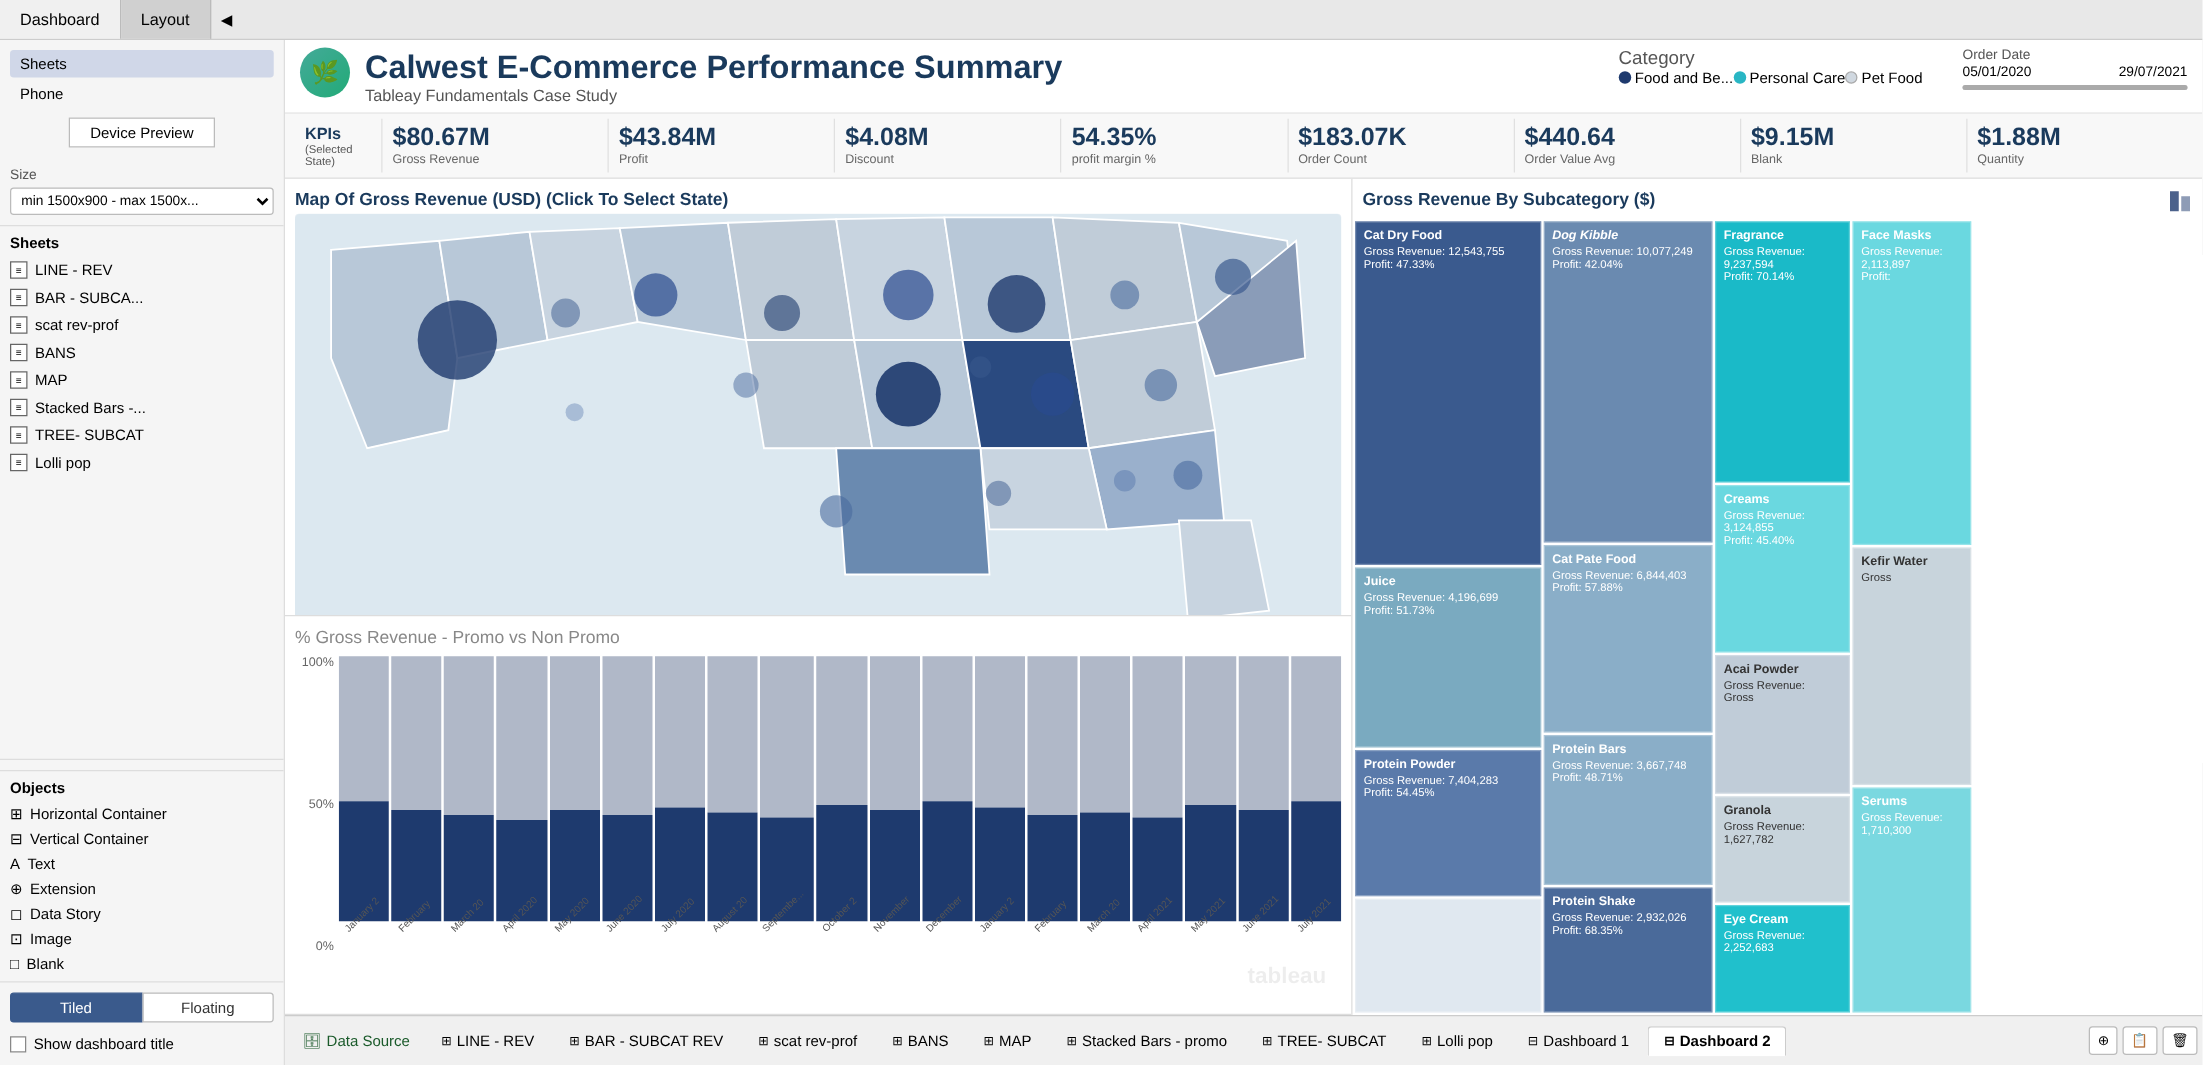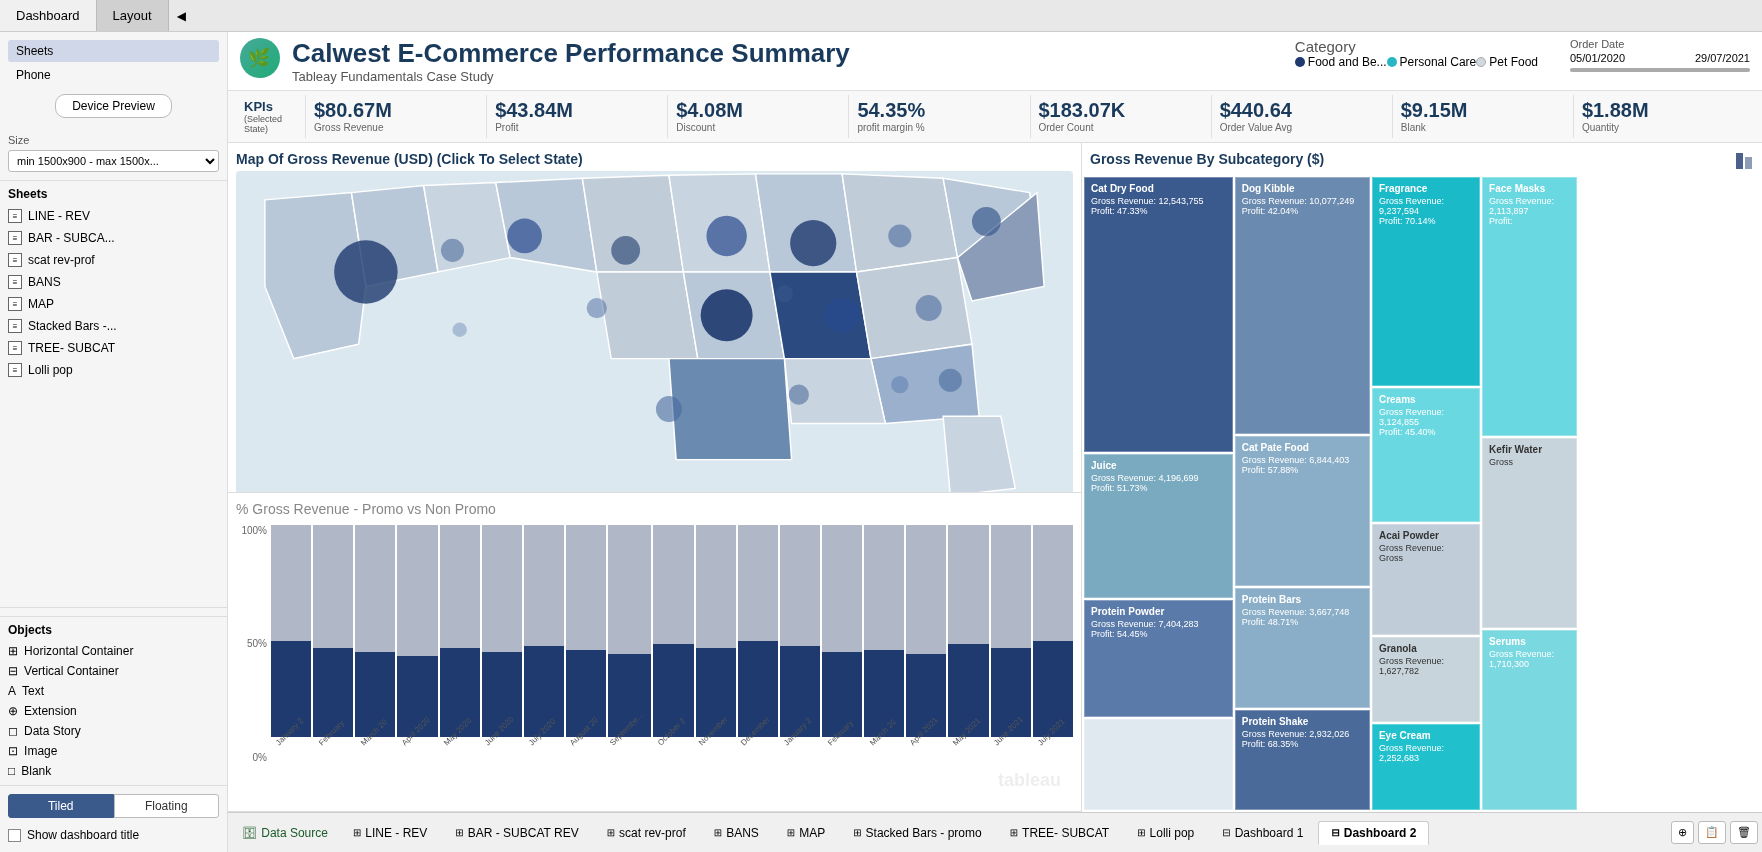--- a/index.html
+++ b/index.html
@@ -13,21 +13,21 @@
     .top-bar-arrow { padding: 4px 8px; cursor: pointer; }
 
     .main { display: flex; flex: 1; overflow: hidden; }
 
     
     .sidebar { width: 228px; background: #f5f5f5; border-right: 1px solid #ddd; display: flex; flex-direction: column; overflow: hidden; flex-shrink: 0; }
     .sidebar-layout { padding: 8px; }
     .layout-options { display: flex; flex-direction: column; gap: 2px; margin-bottom: 8px; }
     .layout-item { padding: 4px 8px; cursor: pointer; border-radius: 3px; font-size: 12px; }
     .layout-item.active { background: #d0d7e8; }
-    .device-preview-btn { display: block; margin: 4px auto; padding: 4px 16px; background: #fff; border: 1px solid #bbb; border-radius: 10px; cursor: pointer; font-size: 12px; }
+    .device-preview-btn { display: block; margin: 4px auto; padding: 4px 16px; background: #fff; border: 1px solid #bbb; border-radius: 0; cursor: pointer; font-size: 12px; }
     .size-section { padding: 4px 8px; }
     .size-label { font-size: 11px; color: #555; margin-bottom: 4px; }
     .size-dropdown { width: 100%; padding: 3px 4px; border: 1px solid #bbb; border-radius: 3px; background: #fff; font-size: 11px; }
     .sidebar-section-title { font-size: 12px; font-weight: bold; padding: 6px 8px 4px; border-top: 1px solid #ddd; margin-top: 4px; }
     .sheets-list { overflow-y: auto; flex: 1; }
     .sheet-item { display: flex; align-items: center; gap: 6px; padding: 4px 8px; cursor: pointer; font-size: 12px; }
     .sheet-icon { width: 14px; height: 14px; display: inline-block; border: 1px solid #666; background: #fff; font-size: 8px; flex-shrink: 0; display: flex; align-items: center; justify-content: center; }
     .objects-section { border-top: 1px solid #ddd; padding: 4px 0; }
     .object-item { display: flex; align-items: center; gap: 6px; padding: 3px 8px; cursor: pointer; font-size: 12px; }
     .sidebar-bottom { border-top: 1px solid #ddd; padding: 8px; }
@@ -507,21 +507,21 @@
                 </div>
                 <div style="flex: 20 1 0%; background: rgb(90, 122, 170); color: rgb(255, 255, 255); padding: 5px 6px; overflow: hidden; cursor: pointer; font-size: 10px; border: 1px solid rgba(255, 255, 255, 0.3);">
                   <div style="font-weight: bold; font-size: 10px; margin-bottom: 2px;">Protein Powder</div>
                   <div style="font-size: 9px;">Gross Revenue: 7,404,283</div>
                   <div style="font-size: 9px;">Profit: 54.45%</div>
                 </div>
                 <div style="flex: 15 1 0%; background: rgb(224, 232, 240); color: rgb(51, 51, 51); padding: 5px 6px; overflow: hidden; cursor: pointer; font-size: 10px; border: 1px solid rgba(255, 255, 255, 0.3);"></div>
               </div>
               <div style="width: 20%; display: flex; flex-direction: column; gap: 2px;">
                 <div style="flex: 50 1 0%; background: rgb(106, 138, 176); color: rgb(255, 255, 255); padding: 5px 6px; overflow: hidden; cursor: pointer; font-size: 10px; border: 1px solid rgba(255, 255, 255, 0.3);">
-                  <div style="font-weight: bold; font-size: 10px; margin-bottom: 2px;">Dog Kibble</div>
+                  <div style="font-weight: bold; font-size: 10px; margin-bottom: 2px; font-style: italic;">Dog Kibble</div>
                   <div style="font-size: 9px;">Gross Revenue: 10,077,249</div>
                   <div style="font-size: 9px;">Profit: 42.04%</div>
                 </div>
                 <div style="flex: 28 1 0%; background: rgb(138, 174, 200); color: rgb(255, 255, 255); padding: 5px 6px; overflow: hidden; cursor: pointer; font-size: 10px; border: 1px solid rgba(255, 255, 255, 0.3);">
                   <div style="font-weight: bold; font-size: 10px; margin-bottom: 2px;">Cat Pate Food</div>
                   <div style="font-size: 9px;">Gross Revenue: 6,844,403</div>
                   <div style="font-size: 9px;">Profit: 57.88%</div>
                 </div>
                 <div style="flex: 22 1 0%; background: rgb(138, 174, 200); color: rgb(255, 255, 255); padding: 5px 6px; overflow: hidden; cursor: pointer; font-size: 10px; border: 1px solid rgba(255, 255, 255, 0.3);">
                   <div style="font-weight: bold; font-size: 10px; margin-bottom: 2px;">Protein Bars</div>

